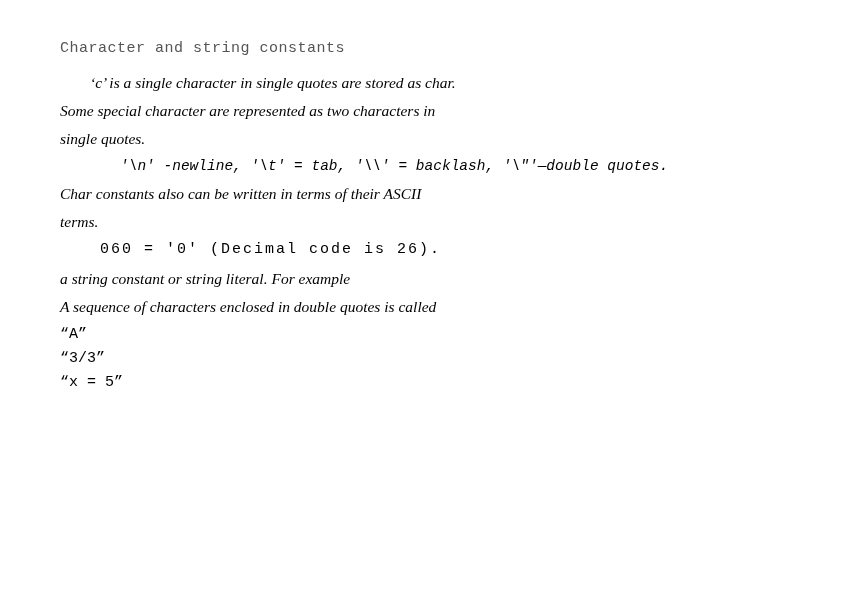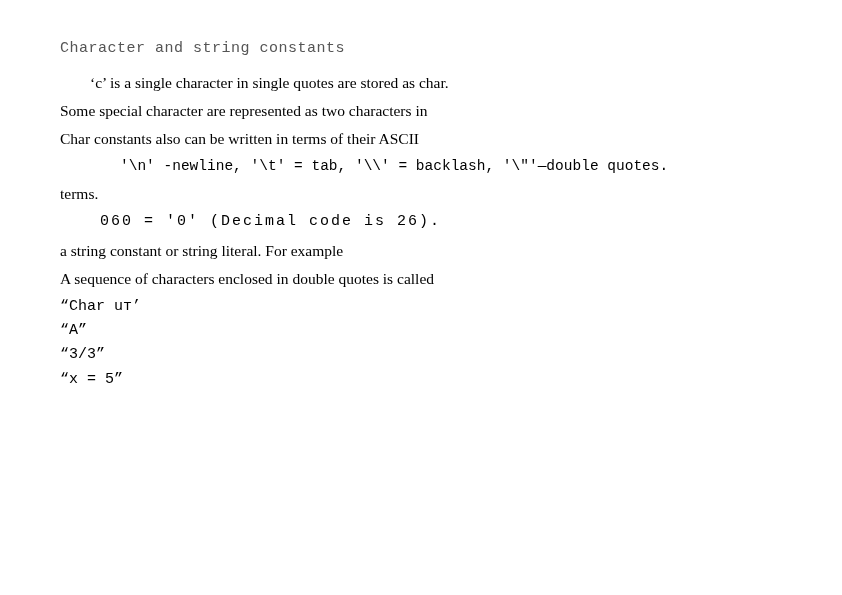--- a/index.html
+++ b/index.html
@@ -50,20 +50,21 @@
     .center-text {
     }
 
     .mono {
       font-family: 'Courier New', Courier, monospace;
       font-size: 14.5px;
     }
 
     .block {
       margin-bottom: 4px;
+      font-style: italic;
     }
 
     .ascii-line {
       font-family: 'Courier New', Courier, monospace;
       font-size: 15px;
       margin-left: 40px;
       margin-top: 2px;
       margin-bottom: 6px;
       letter-spacing: 2px;
     }
@@ -83,34 +84,34 @@
 <body>
 
 <div class="page">
 
   <div class="title">Character and string  constants</div>
 
   <div class="content">
 
     <div class="block indent1">‘c’ is a single character in single quotes are stored as  char.</div>
     <div class="center-text block">Some special character are represented as two characters in</div>
-
-    <div class="block">Char constants also can be written in terms of their ASCII</div>
+    <div class="center-text block">single quotes.</div>
 
     <div class="block indent2 mono">
       '\n'  -newline,  '\t' = tab,  '\\' = backlash, '\"'—double quotes.
     </div>
+
+    <div class="block">Char constants also can be written in terms of their ASCII</div>
     <div class="block">terms.</div>
 
     <div class="ascii-line">060    =    '0'  (Decimal code is 26).</div>
 
     <div class="block">a string constant or string literal.  For  example</div>
     <div class="block">A sequence of characters enclosed in double quotes is called</div>
 
     <div class="examples">
-      <div class="example-item">“Char uт’</div>
       <div class="example-item">“A”</div>
       <div class="example-item">“3/3”</div>
       <div class="example-item">“x = 5”</div>
     </div>
 
   </div>
 </div>
 
 </body></html>

